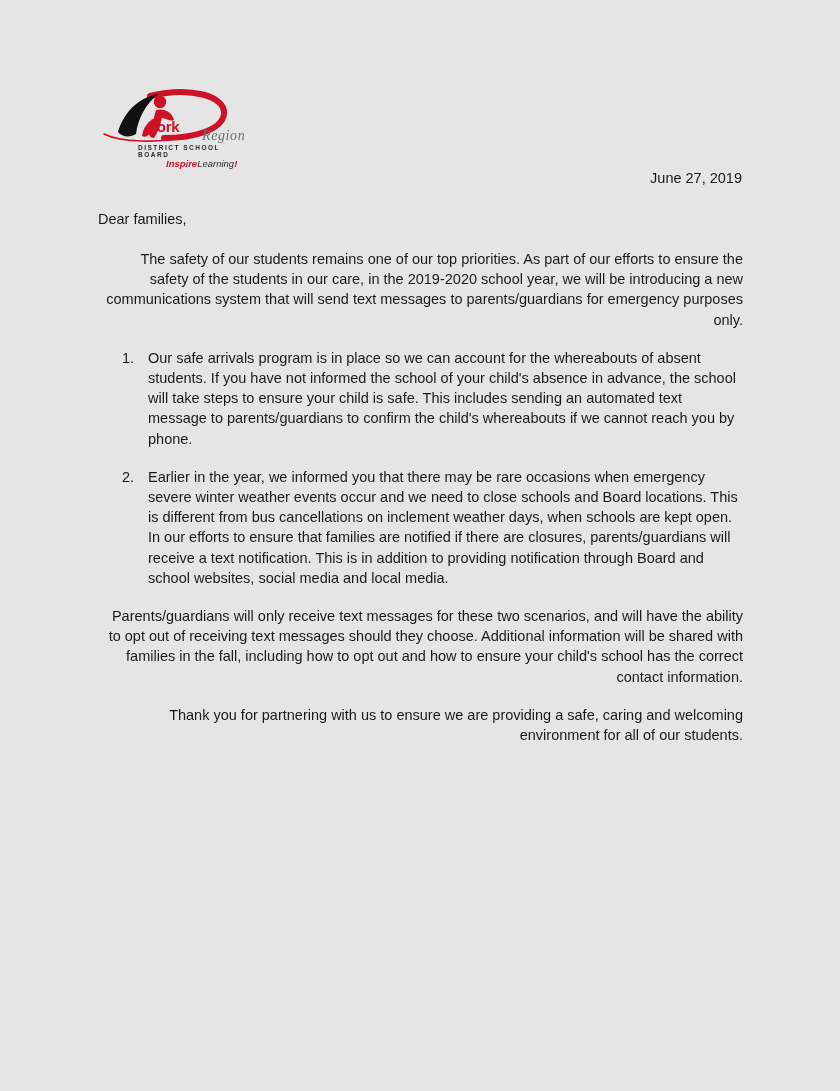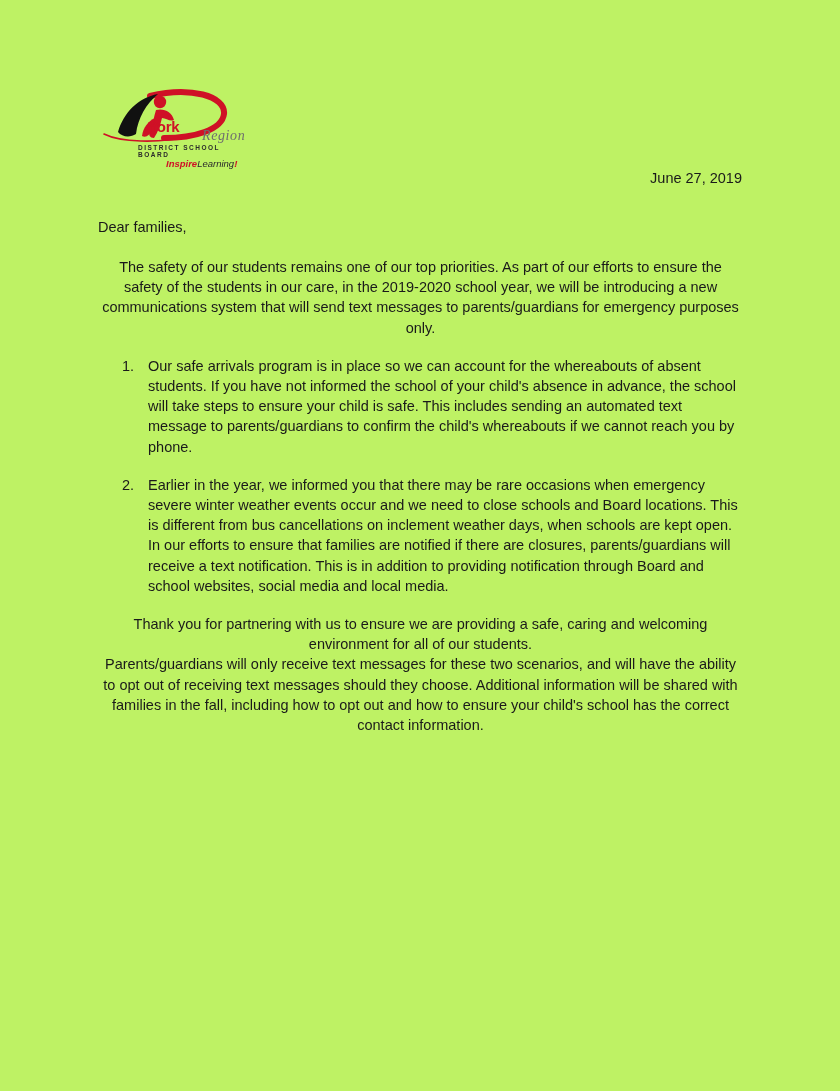--- a/index.html
+++ b/index.html
@@ -12,21 +12,21 @@
     height: 1091px;
     position: relative;
     font-family: "Liberation Sans", sans-serif;
     color: #1a1a1a;
     overflow: hidden;
   }
 
   .page {
     position: absolute;
     inset: 0;
-    background: #bef264;
+    background: #e5e5e5;
   }
 
   
   .letterhead {
     position: absolute;
     left: 98px;
     top: 88px;
     width: 150px;
     height: 82px;
   }
@@ -113,28 +113,28 @@
   .body-col {
     position: absolute;
     left: 98px;
     top: 209px;
     width: 645px;
   }
 
   .salutation {
     font-size: 14.5px;
     line-height: 20px;
-    margin: 8px 0 20px 0;
+    margin: 0 0 20px 0;
   }
 
   .para {
     font-size: 14.5px;
     line-height: 20.2px;
     margin: 0 0 18px 0;
-    text-align: center;
+    text-align: right;
   }
   .para.tight { margin-bottom: 0; }
 
   .num-list {
     list-style: none;
     margin: 0 0 0 0;
     padding: 0;
   }
   .num-list li {
     position: relative;
@@ -196,19 +196,19 @@
       <li>
         <span class="marker">1.</span>
         <span>Our safe arrivals program is in place so we can account for the whereabouts of absent students. If you have not informed the school of your child's absence in advance, the school will take steps to ensure your child is safe. This includes sending an automated text message to parents/guardians to confirm the child's whereabouts if we cannot reach you by phone.</span>
       </li>
       <li>
         <span class="marker">2.</span>
         <span>Earlier in the year, we informed you that there may be rare occasions when emergency severe winter weather events occur and we need to close schools and Board locations. This is different from bus cancellations on inclement weather days, when schools are kept open. In our efforts to ensure that families are notified if there are closures, parents/guardians will receive a text notification. This is in addition to providing notification through Board and school websites, social media and local media.</span>
       </li>
     </ol>
 
+    <p class="para">Parents/guardians will only receive text messages for these two scenarios, and will have the ability to opt out of receiving text messages should they choose. Additional information will be shared with families in the fall, including how to opt out and how to ensure your child's school has the correct contact information.</p>
+
     <p class="para tight">Thank you for partnering with us to ensure we are providing a safe, caring and welcoming environment for all of our students.</p>
 
-    <p class="para">Parents/guardians will only receive text messages for these two scenarios, and will have the ability to opt out of receiving text messages should they choose. Additional information will be shared with families in the fall, including how to opt out and how to ensure your child's school has the correct contact information.</p>
-
   </div>
 
 </div>
 
 </body></html>

